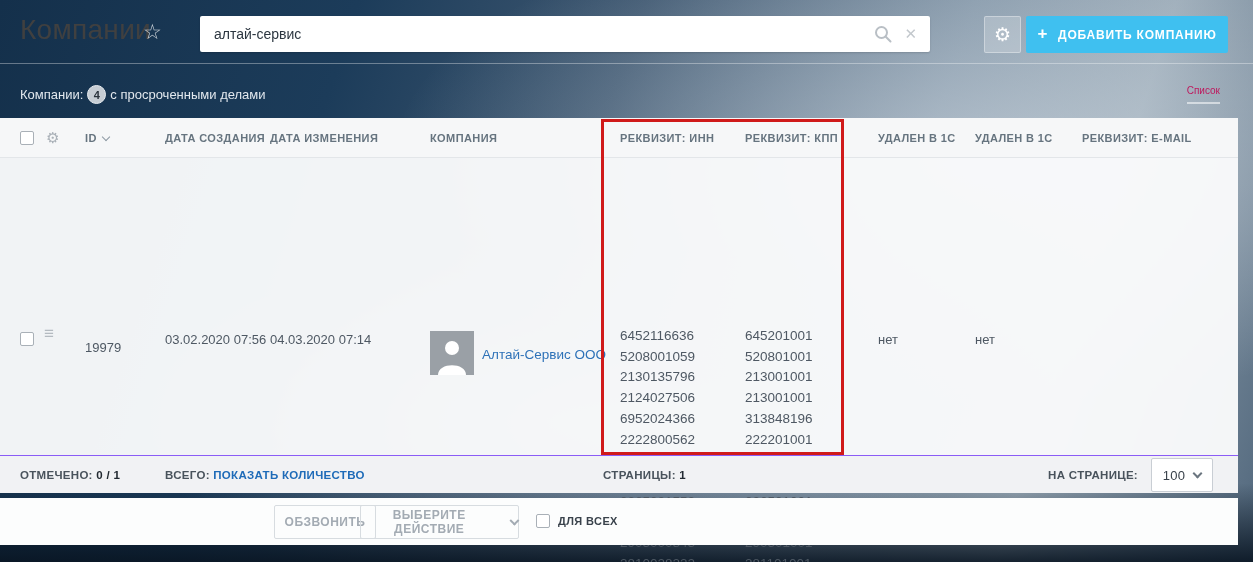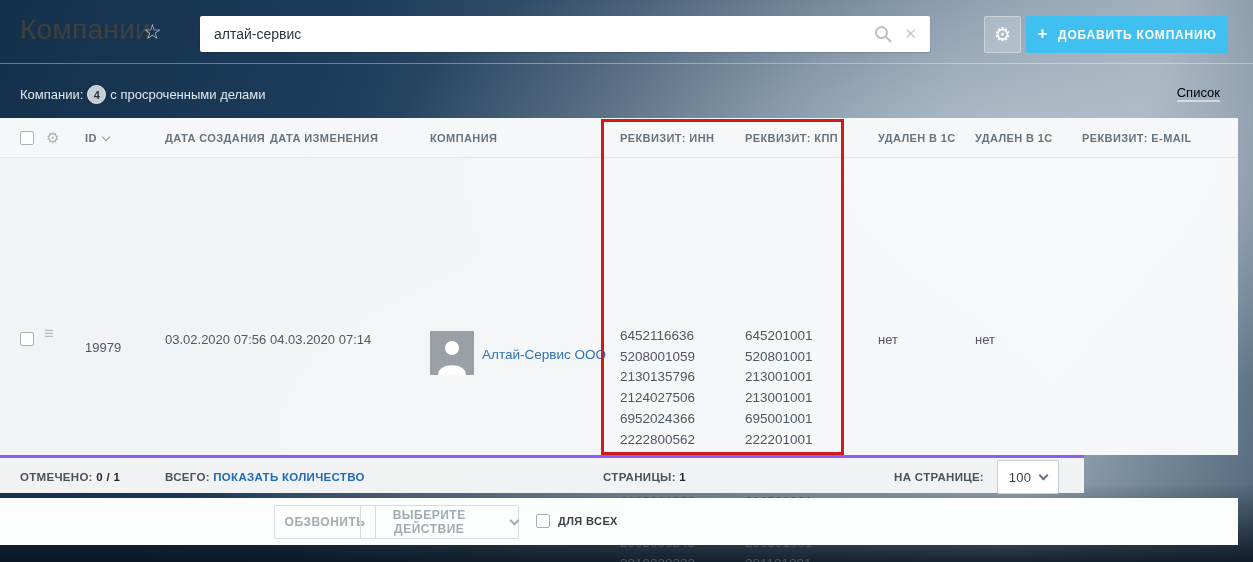--- a/index.html
+++ b/index.html
@@ -24,21 +24,21 @@
   .search-clear { position:absolute; right:13px; top:9px; font-size:15px; color:#c3c8cd; cursor:pointer; line-height:18px; }
   .gear-btn { position:absolute; left:984px; top:16px; width:37px; height:37px; background:rgba(255,255,255,.22); border:1px solid rgba(255,255,255,.35); border-radius:2px; display:flex; align-items:center; justify-content:center; cursor:pointer; }
   .gear-btn .glyph { font-size:19px; color:#ffffff; line-height:1; }
   .add-btn { position:absolute; left:1026px; top:16px; width:202px; height:37px; border:0; border-radius:2px; cursor:pointer; color:#fff; font-family:"Liberation Sans",sans-serif; font-size:12px; font-weight:700; letter-spacing:.8px; display:flex; align-items:center; justify-content:center; gap:10px; }
   .add-btn .plus { font-size:17px; font-weight:700; line-height:1; margin-top:-2px; }
   .top-divider { position:absolute; left:0; top:63px; width:1253px; height:1px; background:rgba(255,255,255,.35); }
 
   
   .counter-bar { position:absolute; left:20px; top:85px; display:flex; align-items:center; gap:4px; font-size:13px; color:#e2e8ee; }
   .count-badge { width:19px; height:19px; border-radius:50%; background:#c6cdd4; border:1px solid #e7ebef; color:#2a333c; font-size:11px; font-weight:700; display:flex; align-items:center; justify-content:center; }
-  .view-link { position:absolute; right:33px; top:85px; font-size:13px; color:#000000; cursor:pointer; border-bottom:2px solid rgba(255,255,255,.55); }
+  .view-link { position:absolute; right:33px; top:85px; font-size:10px; color:#be185d; cursor:pointer; padding-bottom:6px; border-bottom:2px solid rgba(255,255,255,.55); }
 
   
   .thead { position:absolute; left:0; top:118px; width:1238px; height:40px; background:#f6f7f8; border-bottom:1px solid #e3e6e9; }
   .tbody { position:absolute; left:0; top:158px; width:1238px; height:297px; background:rgba(249,250,251,.97); }
   .th { position:absolute; top:0; height:40px; line-height:40px; font-size:11px; font-weight:700; color:#66747f; letter-spacing:.4px; white-space:nowrap; }
   .c-id{left:85px} .c-created{left:165px} .c-modified{left:270px} .c-company{left:430px}
   .c-inn{left:620px} .c-kpp{left:745px} .c-del1{left:878px} .c-del2{left:975px} .c-email{left:1082px}
   .cb { width:14px; height:14px; background:#ffffff; border:1px solid #a9b0b7; border-radius:2px; cursor:pointer; }
   .hd-cb { position:absolute; left:20px; top:13px; }
   .hd-gear { position:absolute; left:46px; top:0; height:40px; line-height:40px; font-size:15px; color:#aab1b8; cursor:pointer; }
@@ -55,21 +55,21 @@
   .num-list { position:absolute; top:168px; font-size:13.5px; color:#4e5863; line-height:20.7px; }
   .num-list.inn { left:620px; }
   .num-list.kpp { left:745px; }
   .cell-del1 { left:878px; top:174px; }
   .cell-del2 { left:975px; top:174px; }
 
   
   .red-box { position:absolute; left:601px; top:119px; width:243px; height:336px; border:3px solid #d01a1a; pointer-events:none; }
 
   
-  .footer-bar { position:absolute; left:0; top:455px; width:1084px; height:38px; background:#f1f2f4; border-top:3px solid #8b5cf6; font-size:11.5px; font-weight:700; letter-spacing:.3px; color:#49535c; }
+  .footer-bar { position:absolute; left:0; top:455px; width:1238px; height:38px; background:#f1f2f4; border-top:1px solid #8b5cf6; font-size:11.5px; font-weight:700; letter-spacing:.3px; color:#49535c; }
   .footer-bar .item { position:absolute; top:0; height:38px; line-height:38px; white-space:nowrap; }
   .f-checked { left:20px; }
   .f-checked b { color:#222a31; }
   .f-total { left:165px; }
   .f-link { color:#1e6bb8; cursor:pointer; }
   .f-pages { left:603px; font-weight:700; }
   .f-pages b { color:#222a31; font-weight:700; }
   .f-perpage { right:100px; }
   .per-select { position:absolute; right:25px; top:2px; width:62px; height:34px; background:#fff; border:1px solid #c9ced4; border-radius:2px; display:flex; align-items:center; justify-content:center; gap:9px; cursor:pointer; font-size:13px; font-weight:400; color:#39424b; }
   .chev { display:inline-block; width:7px; height:7px; border-right:2px solid #6b7680; border-bottom:2px solid #6b7680; transform:rotate(45deg); margin-top:-4px; }
@@ -161,21 +161,21 @@
         <div>0265001553</div>
         <div>4345033237</div>
         <div>2905000843</div>
         <div>3810028232</div>
       </div>
     <div class="num-list kpp">
         <div>645201001</div>
         <div>520801001</div>
         <div>213001001</div>
         <div>213001001</div>
-        <div>695001001</div>
+        <div>313848196</div>
         <div>222201001</div>
         <div>524601001</div>
         <div>263501001</div>
         <div>026501001</div>
         <div>434501001</div>
         <div>290501001</div>
         <div>381101001</div>
       </div>
     <div class="cell cell-del1">нет</div>
     <div class="cell cell-del2">нет</div>

